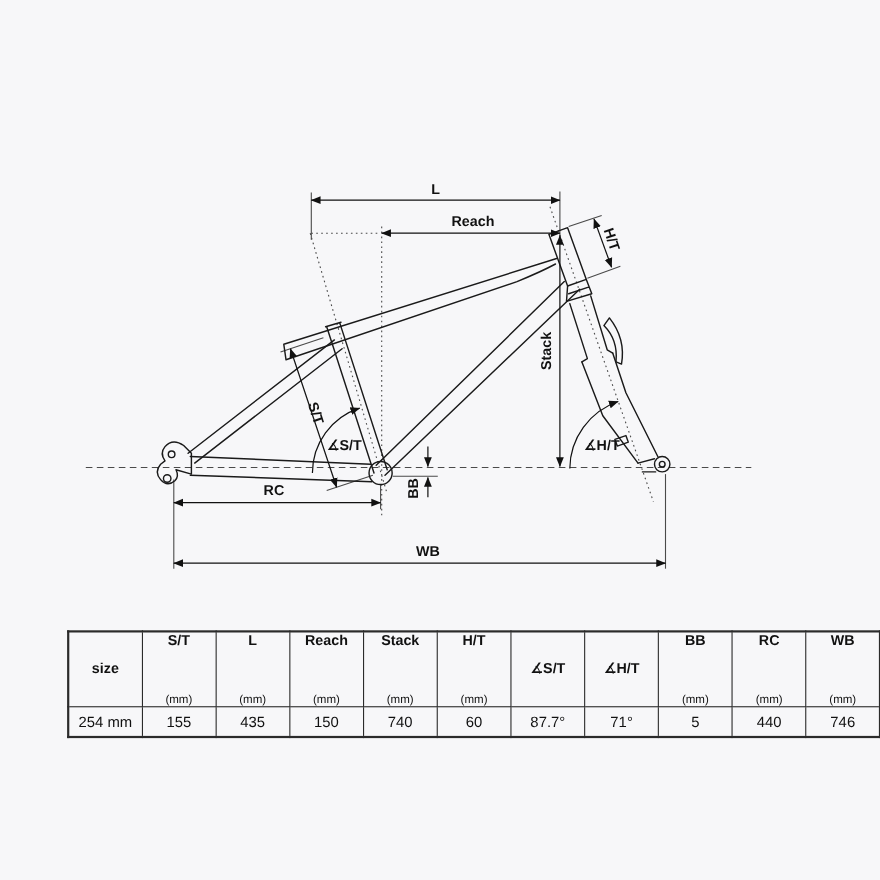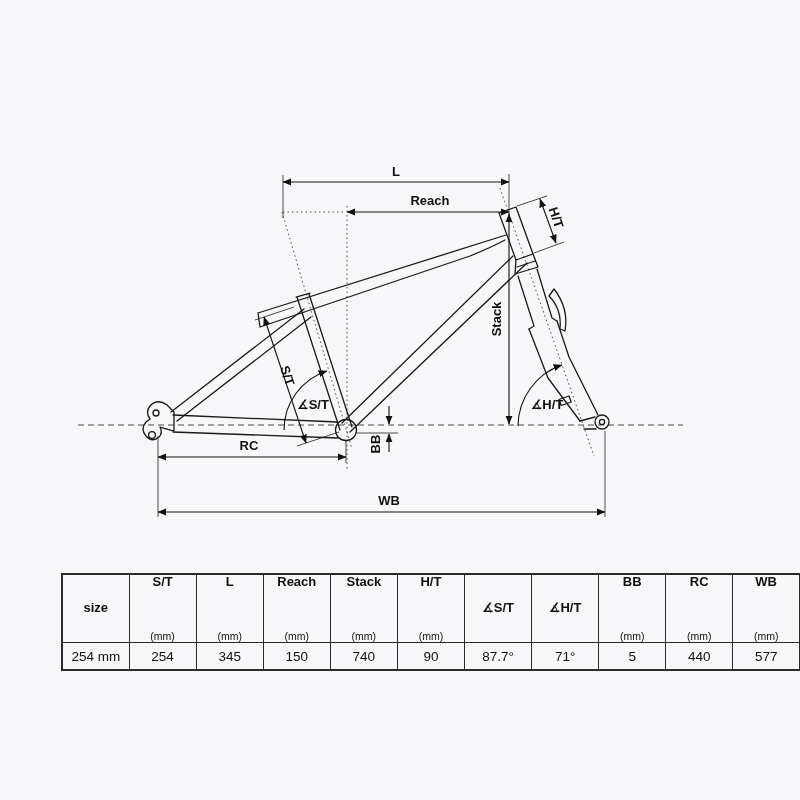--- a/index.html
+++ b/index.html
@@ -131,25 +131,25 @@
       <th><span>∡S/T</span></th>
       <th><span>∡H/T</span></th>
       <th><span>BB</span><span class="sub">(mm)</span></th>
       <th><span>RC</span><span class="sub">(mm)</span></th>
       <th><span>WB</span><span class="sub">(mm)</span></th>
     </tr>
   </thead>
   <tbody>
     <tr>
       <td>254 mm</td>
-      <td>254</td>
-      <td>345</td>
+      <td>155</td>
+      <td>435</td>
       <td>150</td>
       <td>740</td>
-      <td>90</td>
+      <td>60</td>
       <td>87.7°</td>
       <td>71°</td>
       <td>5</td>
       <td>440</td>
-      <td>577</td>
+      <td>746</td>
     </tr>
   </tbody>
 </table>
 
 </body></html>

